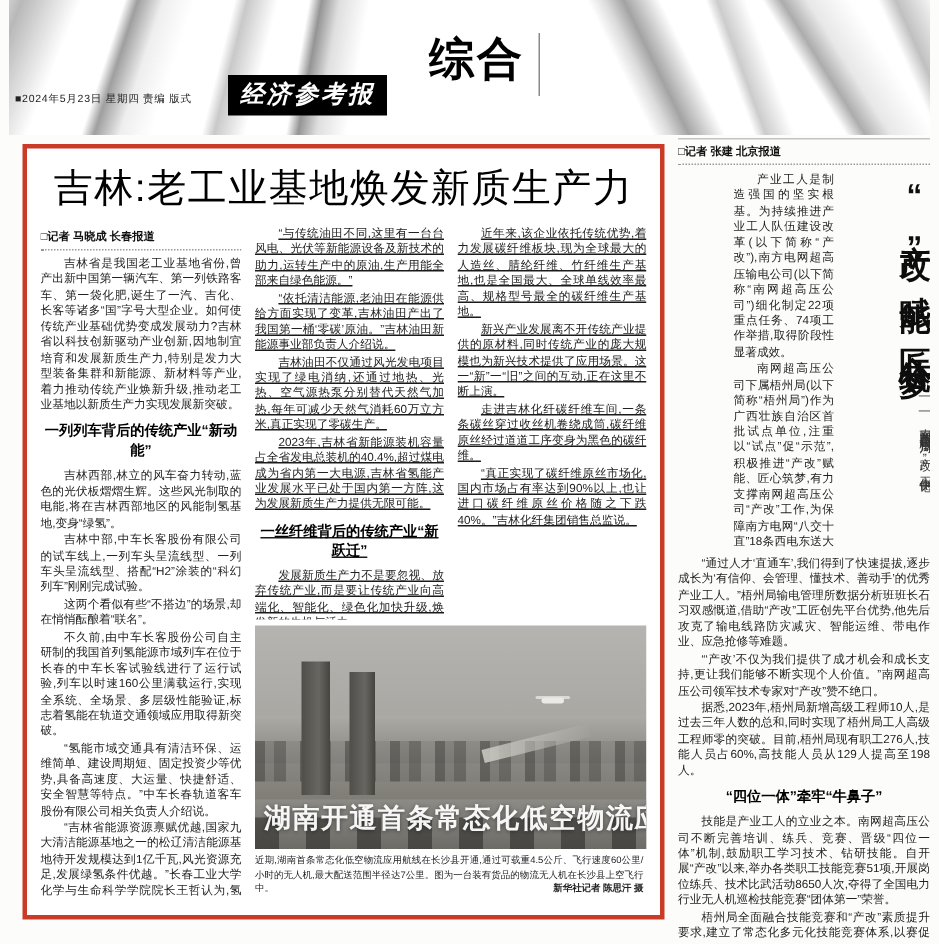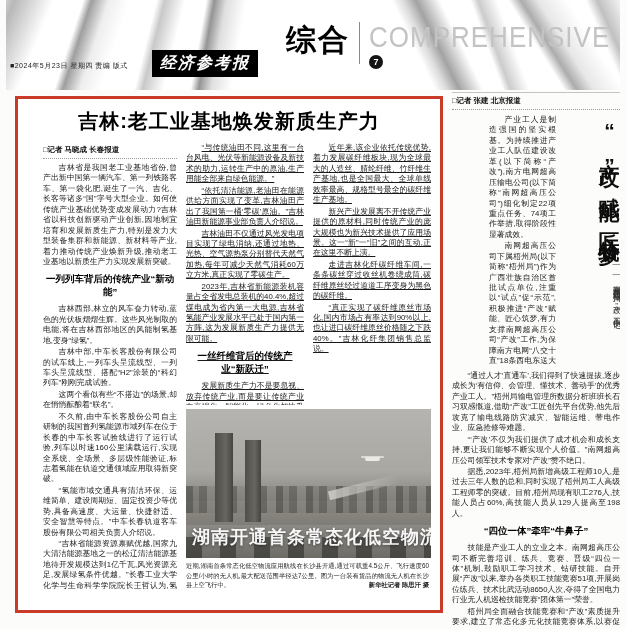--- a/index.html
+++ b/index.html
@@ -32,25 +32,25 @@
             transform:scaleY(1.15); transform-origin:top left; white-space:nowrap; }
   .page-circle { margin-top:6px; width:14px; height:14px; border-radius:50%; background:#141414;
                  color:#fff; font-size:9px; font-weight:700; display:flex; align-items:center; justify-content:center; }
   .dateline { position:absolute; left:4px; top:61px; font-size:7px; color:#222; letter-spacing:.5px; }
   .masthead { position:absolute; left:146px; top:50px; background:#000000; color:#fff;
               font-size:16px; font-weight:700; font-style:italic; padding:3px 8px; letter-spacing:2px; }
 
   
   .red-box { position:absolute; left:15px; top:96px; width:428px; height:517px;
              border:3px solid #c93b27; background:#fff; padding:6px 9px 8px; overflow:hidden; }
-  .headline { text-align:center; font-size:20px; font-weight:700; letter-spacing:1px; color:#000;
+  .headline { text-align:center; font-size:26px; font-weight:400; letter-spacing:1px; color:#000;
               margin-top:3px; white-space:nowrap; }
   .byline { font-size:7.5px; font-weight:700; color:#111; padding:2px 0 3px;
             border-bottom:1px dotted #999; margin-bottom:4px; }
-  .l-content { display:flex; gap:9px; margin-top:8px; height:447px; overflow:hidden;margin-left:16px; }
+  .l-content { display:flex; gap:9px; margin-top:8px; height:447px; overflow:hidden; }
   .col1 { width:134px; flex:none; overflow:hidden; }
   .right-part { flex:1; display:flex; flex-direction:column; overflow:hidden; }
   .cols23 { display:flex; gap:9px; height:268px; overflow:hidden;text-decoration:underline; }
   .cols23 > div { flex:1; overflow:hidden; }
   .body-p { font-size:7.8px; line-height:1.34; text-align:justify; text-indent:2em; color:#222;
             margin-bottom:1px; }
   .sub-head { font-size:9.5px; font-weight:900; text-align:center; margin:6px 0 5px; color:#000; }
 
   
   .photo { position:relative; height:152px; margin-top:4px; overflow:hidden;
@@ -97,24 +97,20 @@
 <body>
 
 <div class="page">
 
   <div class="banner">
     <div class="streaks streaks-left"></div>
     <div class="streaks streaks-right"></div>
     <div class="section-tab">
       <span class="sec-cn">综合</span>
       <span class="sec-divider"></span>
-      <span class="sec-right">
-        <span class="sec-en">COMPREHENSIVE</span>
-        <span class="page-circle">7</span>
-      </span>
     </div>
     <div class="dateline">■2024年5月23日 星期四 责编 版式</div>
     <div class="masthead">经济参考报</div>
   </div>
 
   <div class="red-box">
     <h1 class="headline">吉林:老工业基地焕发新质生产力</h1>
     <div class="l-content">
       <div class="col1">
         <div class="byline">□记者 马晓成 长春报道</div>

